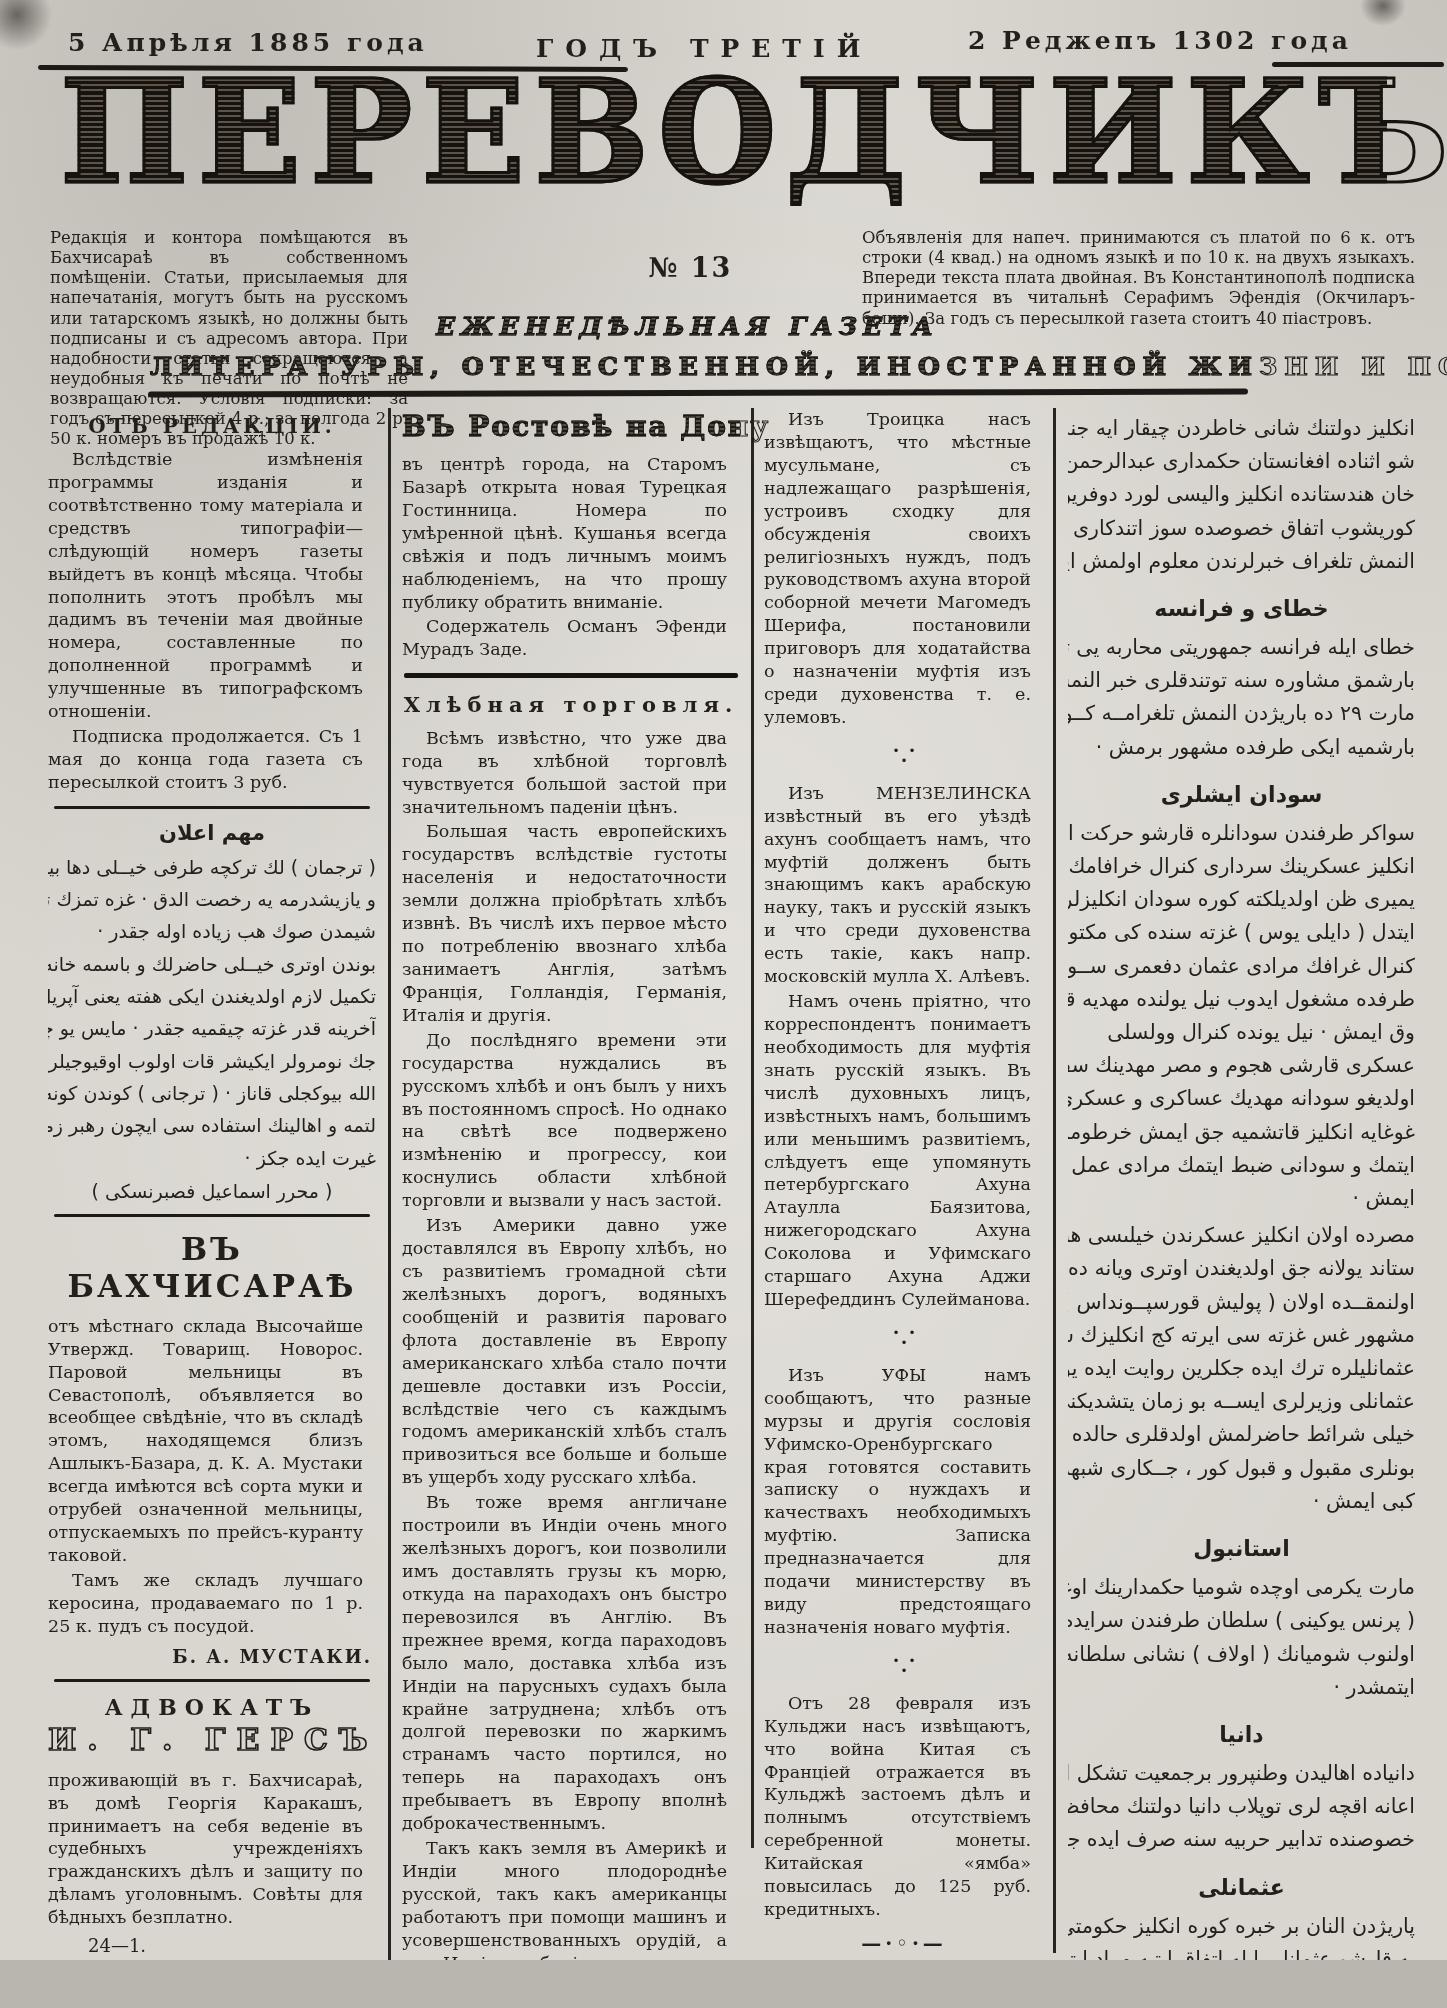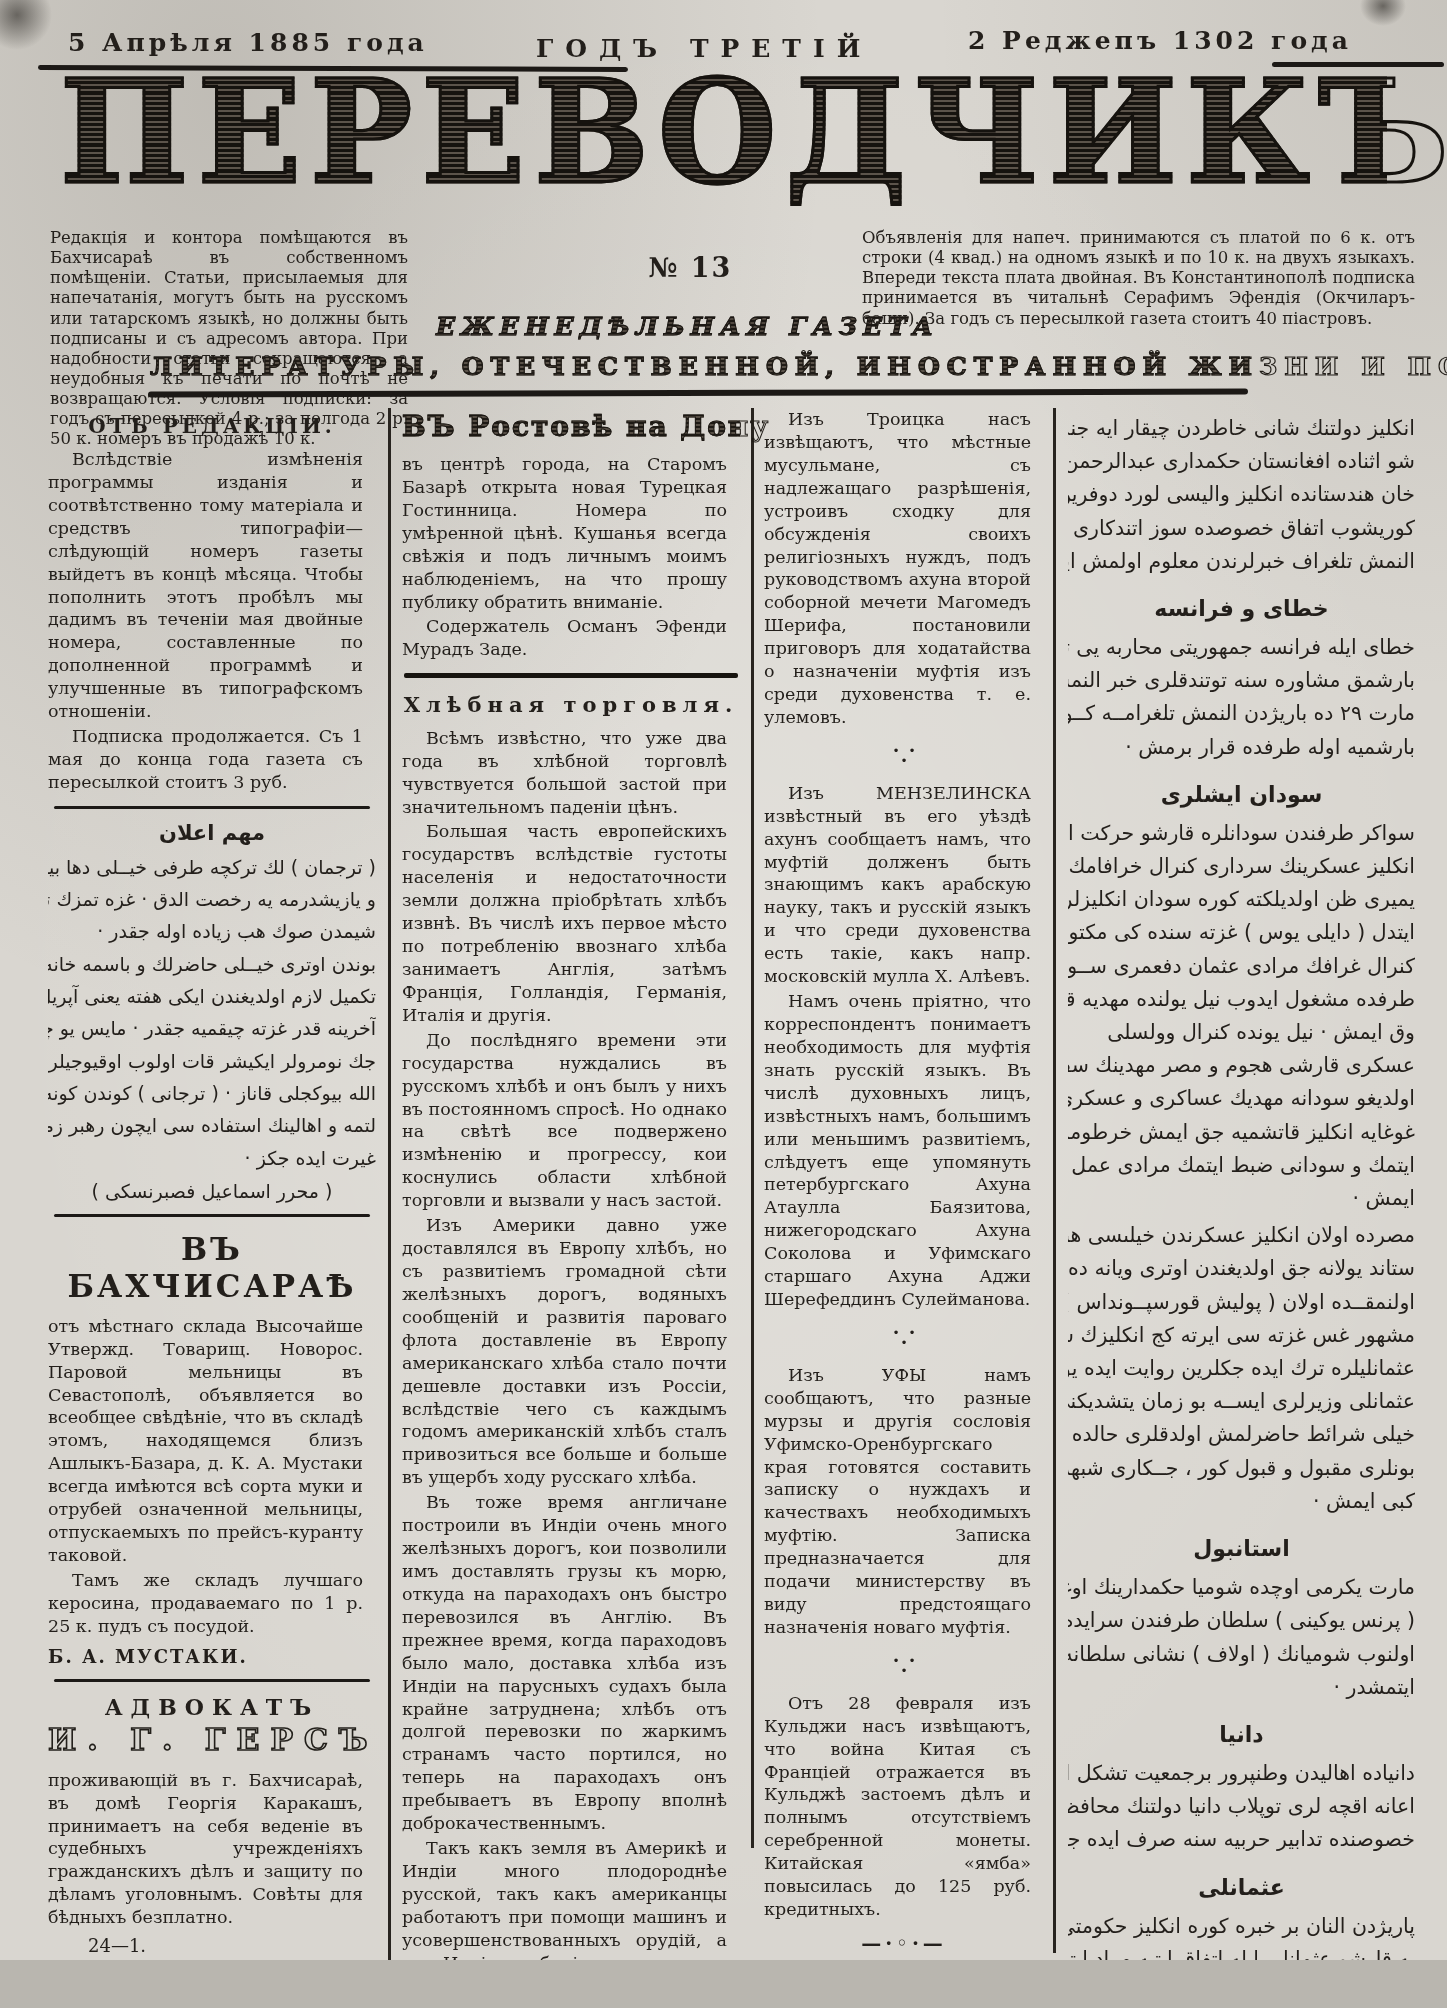--- a/index.html
+++ b/index.html
@@ -38,21 +38,21 @@
   .h1{text-align:center;font-size:20px;font-weight:bold;letter-spacing:4px;margin:6px 0 10px;}
   .h-big{text-align:center;font-size:31px;font-weight:bold;letter-spacing:3px;margin:14px 0 12px;transform:scaleY(1.05);}
   .h-med{text-align:center;font-size:22px;font-weight:bold;letter-spacing:8px;margin:12px 0 2px;}
   .h-outline{text-align:center;font-size:30px;font-weight:bold;letter-spacing:11px;margin:0 0 12px;
     color:rgba(217,214,208,.15);-webkit-text-stroke:1.6px #23201b;white-space:nowrap;}
   .h-ornate{text-align:center;font-size:28px;font-weight:bold;letter-spacing:2px;margin:2px 0 10px;white-space:nowrap;
     background:repeating-linear-gradient(180deg,#1d1914 0 2px,#554d44 2px 4px);
     -webkit-background-clip:text;background-clip:text;color:transparent;-webkit-text-stroke:1px #1d1914;}
   .h-spaced{text-align:center;font-size:21px;font-weight:bold;letter-spacing:6px;margin:14px 0 10px;}
   .h-dept{text-align:center;font-size:22px;font-weight:bold;line-height:1.25;margin:10px 0 12px;}
-  .sig{font-size:18px;font-weight:bold;letter-spacing:2px;margin:8px 4px 6px 0;}
+  .sig{text-align:right;font-size:18px;font-weight:bold;letter-spacing:2px;margin:8px 4px 6px 0;}
   .num{font-size:18px;margin:6px 0 4px 40px;}
   .rule{height:3px;background:#1c1916;margin:12px 6px;border-radius:2px;}
   .rule-thick{height:4.5px;background:#17140f;margin:12px 2px;border-radius:2px;}
   .dots{text-align:center;line-height:.55;margin:16px 0;font-size:19px;font-weight:bold;}
   .divider{text-align:center;font-size:20px;font-weight:bold;letter-spacing:4px;margin:10px 0;}
   .ar{direction:rtl;font-family:"DejaVu Sans",sans-serif;font-size:19px;line-height:1.7;text-align:right;margin:4px 0;}
   .ar .ar-line{white-space:nowrap;overflow:hidden;}
   .ar-h{direction:rtl;font-family:"DejaVu Sans",sans-serif;text-align:center;font-size:21px;font-weight:bold;margin:12px 0 6px;}
   .ar-line-c{direction:rtl;font-family:"DejaVu Sans",sans-serif;text-align:center;font-size:19px;margin:6px 0;}
   #c4 .ar{font-size:20.5px;line-height:1.62;}
@@ -161,21 +161,21 @@
         <div class="ar-line">شو اثناده افغانستان حكمدارى عبدالرحمن</div>
         <div class="ar-line">خان هندستانده انكليز واليسى لورد دوفرين ايله</div>
         <div class="ar-line">كوريشوب اتفاق خصوصده سوز اتندكارى هنددن</div>
         <div class="ar-line">النمش تلغراف خبرلرندن معلوم اولمش ايدى ·</div>
       </div>
       <div class="ar-h">خطاى و فرانسه</div>
       <div class="ar">
         <div class="ar-line">خطاى ايله فرانسه جمهوريتى محاربه يى توخته توب</div>
         <div class="ar-line">بارشمق مشاوره سنه توتندقلرى خبر النمشدر ·</div>
         <div class="ar-line">مارت ٢٩ ده باريژدن النمش تلغرامــه كــوره</div>
-        <div class="ar-line">بارشميه اوله طرفده قرار برمش ·</div>
+        <div class="ar-line">بارشميه ايكى طرفده مشهور برمش ·</div>
       </div>
       <div class="ar-h">سودان ايشلرى</div>
       <div class="ar">
         <div class="ar-line">سواكر طرفندن سودانلره قارشو حركت ايدن</div>
         <div class="ar-line">انكليز عسكرينك سردارى كنرال خرافامك محاربه</div>
         <div class="ar-line">يميرى ظن اولديلكته كوره سودان انكليزلره مقر</div>
         <div class="ar-line">ايتدل ( دايلى يوس ) غزته سنده كى مكتوبلرندن</div>
         <div class="ar-line">كنرال غرافك مرادى عثمان دفعمرى ســواكن</div>
         <div class="ar-line">طرفده مشغول ايدوب نيل يولنده مهديه قوشا</div>
         <div class="ar-line">وق ايمش · نيل يونده كنرال وولسلى</div>

